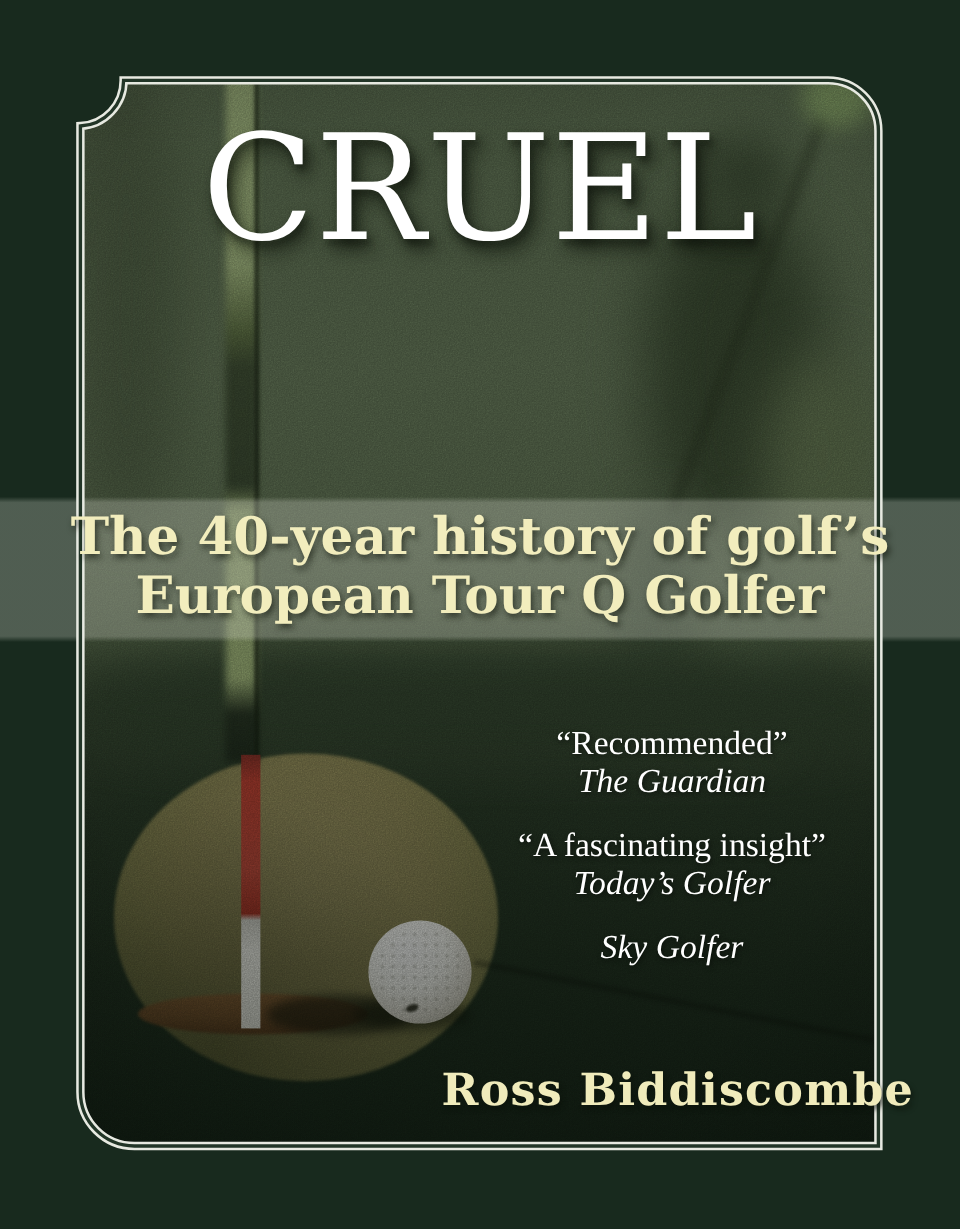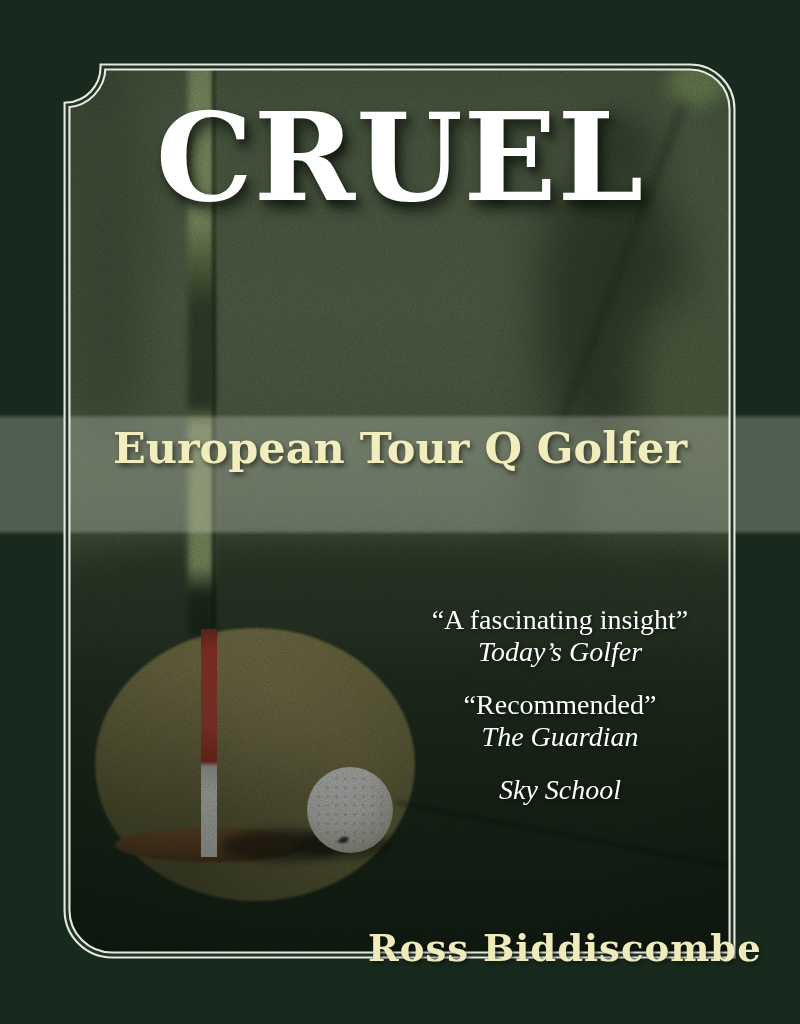--- a/index.html
+++ b/index.html
@@ -85,39 +85,39 @@
   .band{position:absolute;left:0;right:0;top:414px;height:121px;z-index:5;
     background:linear-gradient(to bottom,
       rgba(230,232,220,0) 0%, rgba(230,232,220,0.27) 4%,
       rgba(230,232,220,0.27) 96%, rgba(230,232,220,0) 100%);}
 
   
   .frame{position:absolute;inset:0;z-index:6;pointer-events:none;}
 
   
   .title{position:absolute;top:88px;left:0;right:0;margin:0;z-index:7;
-    text-align:center;font-weight:bold;font-size:122px;line-height:138px;
+    text-align:center;font-weight:normal;font-size:122px;line-height:138px;
     letter-spacing:1px;color:#ffffff;
     text-shadow:6px 9px 14px rgba(10,16,8,0.65), 3px 5px 6px rgba(10,16,8,0.5);}
   .title span{display:block;}
 
   .subtitle{position:absolute;top:424px;left:0;right:0;z-index:7;
     text-align:center;font-weight:bold;font-size:43px;line-height:49px;
     color:#f2edbd;text-shadow:2px 3px 5px rgba(15,20,10,0.6);}
   .subtitle span{display:block;}
 
   .reviews{position:absolute;top:604px;left:410px;width:300px;z-index:7;
     text-align:center;color:#ffffff;font-family:"Liberation Serif", serif;
     font-size:28px;line-height:32px;text-shadow:1px 2px 4px rgba(0,0,0,0.55);}
   .review{margin-bottom:21px;}
   .review .source{font-style:italic;}
 
   .author{position:absolute;top:886px;left:368px;width:326px;z-index:7;
     text-align:left;white-space:nowrap;font-weight:bold;font-size:37px;
-    letter-spacing:1px;color:#f0ebbb;text-shadow:2px 3px 4px rgba(10,16,8,0.6);margin-top:40px;}
+    letter-spacing:1px;color:#f0ebbb;text-shadow:2px 3px 4px rgba(10,16,8,0.6);}
 </style>
 </head>
 <body>
 
 <div class="cover">
 
   <div class="photo">
     <div class="photo-base"></div>
     <div class="blob blob-left-shade"></div>
     <div class="blob golfer-torso"></div>
@@ -157,32 +157,33 @@
   <svg class="frame" width="800" height="1024" viewBox="0 0 800 1024" xmlns="http://www.w3.org/2000/svg">
     <path d="M103,67 H690 A42,42 0 0 1 732,109 V955 H112 A45,45 0 0 1 67,910 V105 A38,38 0 0 0 103,67 Z" fill="none" stroke="#e7e9e1" stroke-width="7"></path>
     <path d="M103,67 H690 A42,42 0 0 1 732,109 V955 H112 A45,45 0 0 1 67,910 V105 A38,38 0 0 0 103,67 Z" fill="none" stroke="#223527" stroke-width="2.8"></path>
   </svg>
 
   <h1 class="title">
     <span>CRUEL</span>
   </h1>
 
   <div class="subtitle">
+    <span>The 40-year history of golf’s</span>
     <span>European Tour Q Golfer</span>
   </div>
 
   <div class="reviews">
     <div class="review">
+      <div class="quote">“Recommended”</div>
+      <div class="source">The Guardian</div>
+    </div>
+    <div class="review">
       <div class="quote">“A fascinating insight”</div>
       <div class="source">Today’s Golfer</div>
     </div>
     <div class="review">
-      <div class="quote">“Recommended”</div>
-      <div class="source">The Guardian</div>
-    </div>
-    <div class="review">
-      <div class="source">Sky School</div>
+      <div class="source">Sky Golfer</div>
     </div>
   </div>
 
   <div class="author">Ross Biddiscombe</div>
 
 </div>
 
 </body></html>

